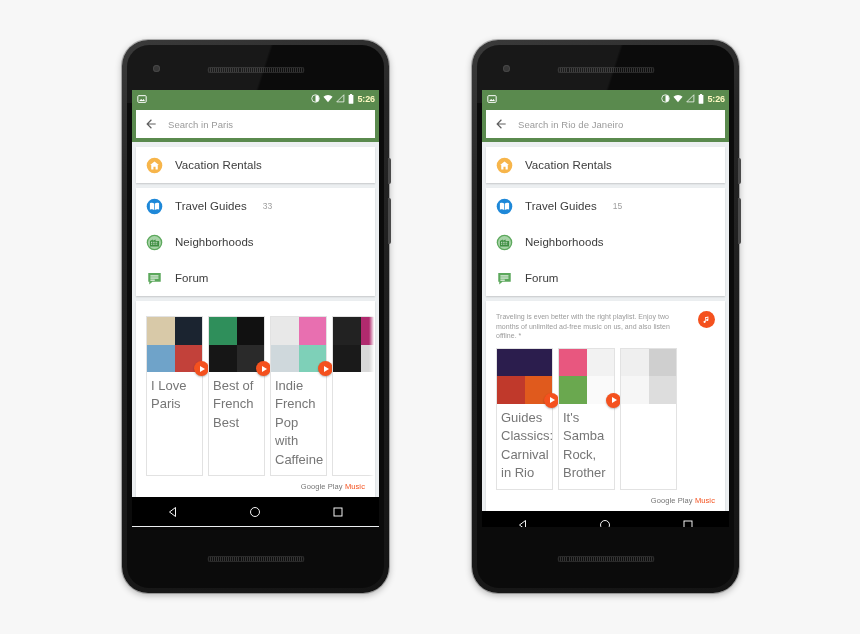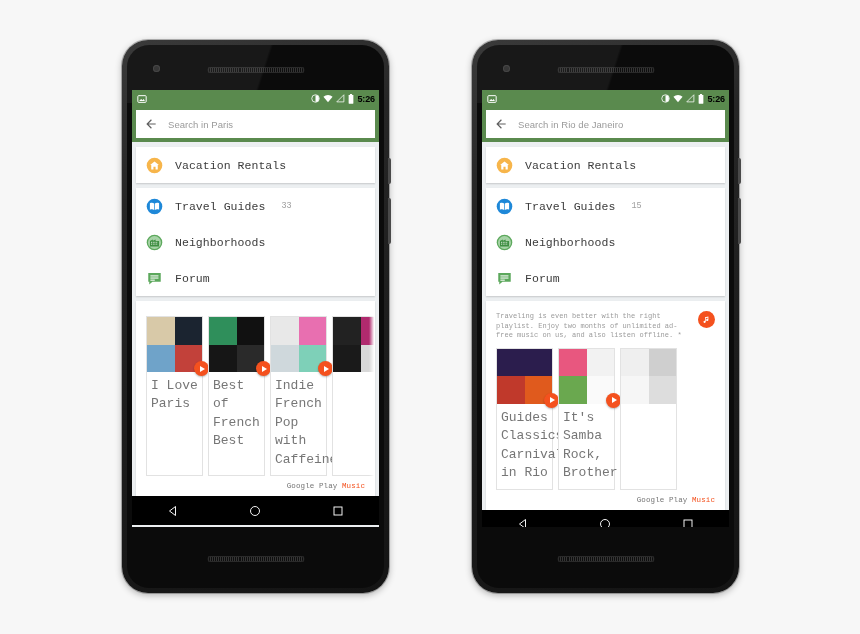--- a/index.html
+++ b/index.html
@@ -55,37 +55,37 @@
   .side-btn.vol   { top: 158px;  height: 46px; }
 
   
   .screen {
     position: absolute; left: 10px; right: 10px; top: 50px;
     height: 437px; background: #eceff1; overflow: hidden;
   }
 
   .statusbar {
     height: 17px; background: #5a8a4e; display: flex; align-items: center;
-    padding: 0 4px 0 5px; color: #000000;
+    padding: 0 4px 0 5px; color: #fef9c3;
   }
   .sb-left { display: flex; align-items: center; gap: 3px; }
   .sb-right { margin-left: auto; display: flex; align-items: center; gap: 3px; }
   .sb-time { font-size: 9px; font-weight: bold; letter-spacing: -.1px; }
   .ic { display: block; }
 
   
   .searchwrap { background: #5a8a4e; padding: 3px 4px 4px 4px; }
   .searchbar {
     background: #ffffff; height: 28px; display: flex; align-items: center;
     padding: 0 8px; gap: 10px;
   }
   .back-arrow { width: 14px; height: 14px; flex: 0 0 auto; }
   .search-ph { color: #9a9a9a; font-size: 9.5px; letter-spacing: .05px; }
 
-  .content { background: #eceff1; padding: 0; font-family: Liberation Mono, monospace; }
+  .content { background: #eceff1; padding: 0; }
 
   .card {
     background: #ffffff; margin: 0 4px 5px 4px;
     box-shadow: 0 1px 1.5px rgba(0,0,0,.16);
   }
   .card.first { margin-top: 5px; }
 
   .row { display: flex; align-items: center; height: 36px; padding: 0 0 0 10px; gap: 12px; }
   .row .label { font-size: 11.5px; color: #3c3c3c; letter-spacing: .05px; }
   .row .count { font-size: 8.5px; color: #9e9e9e; margin-left: 4px; }

